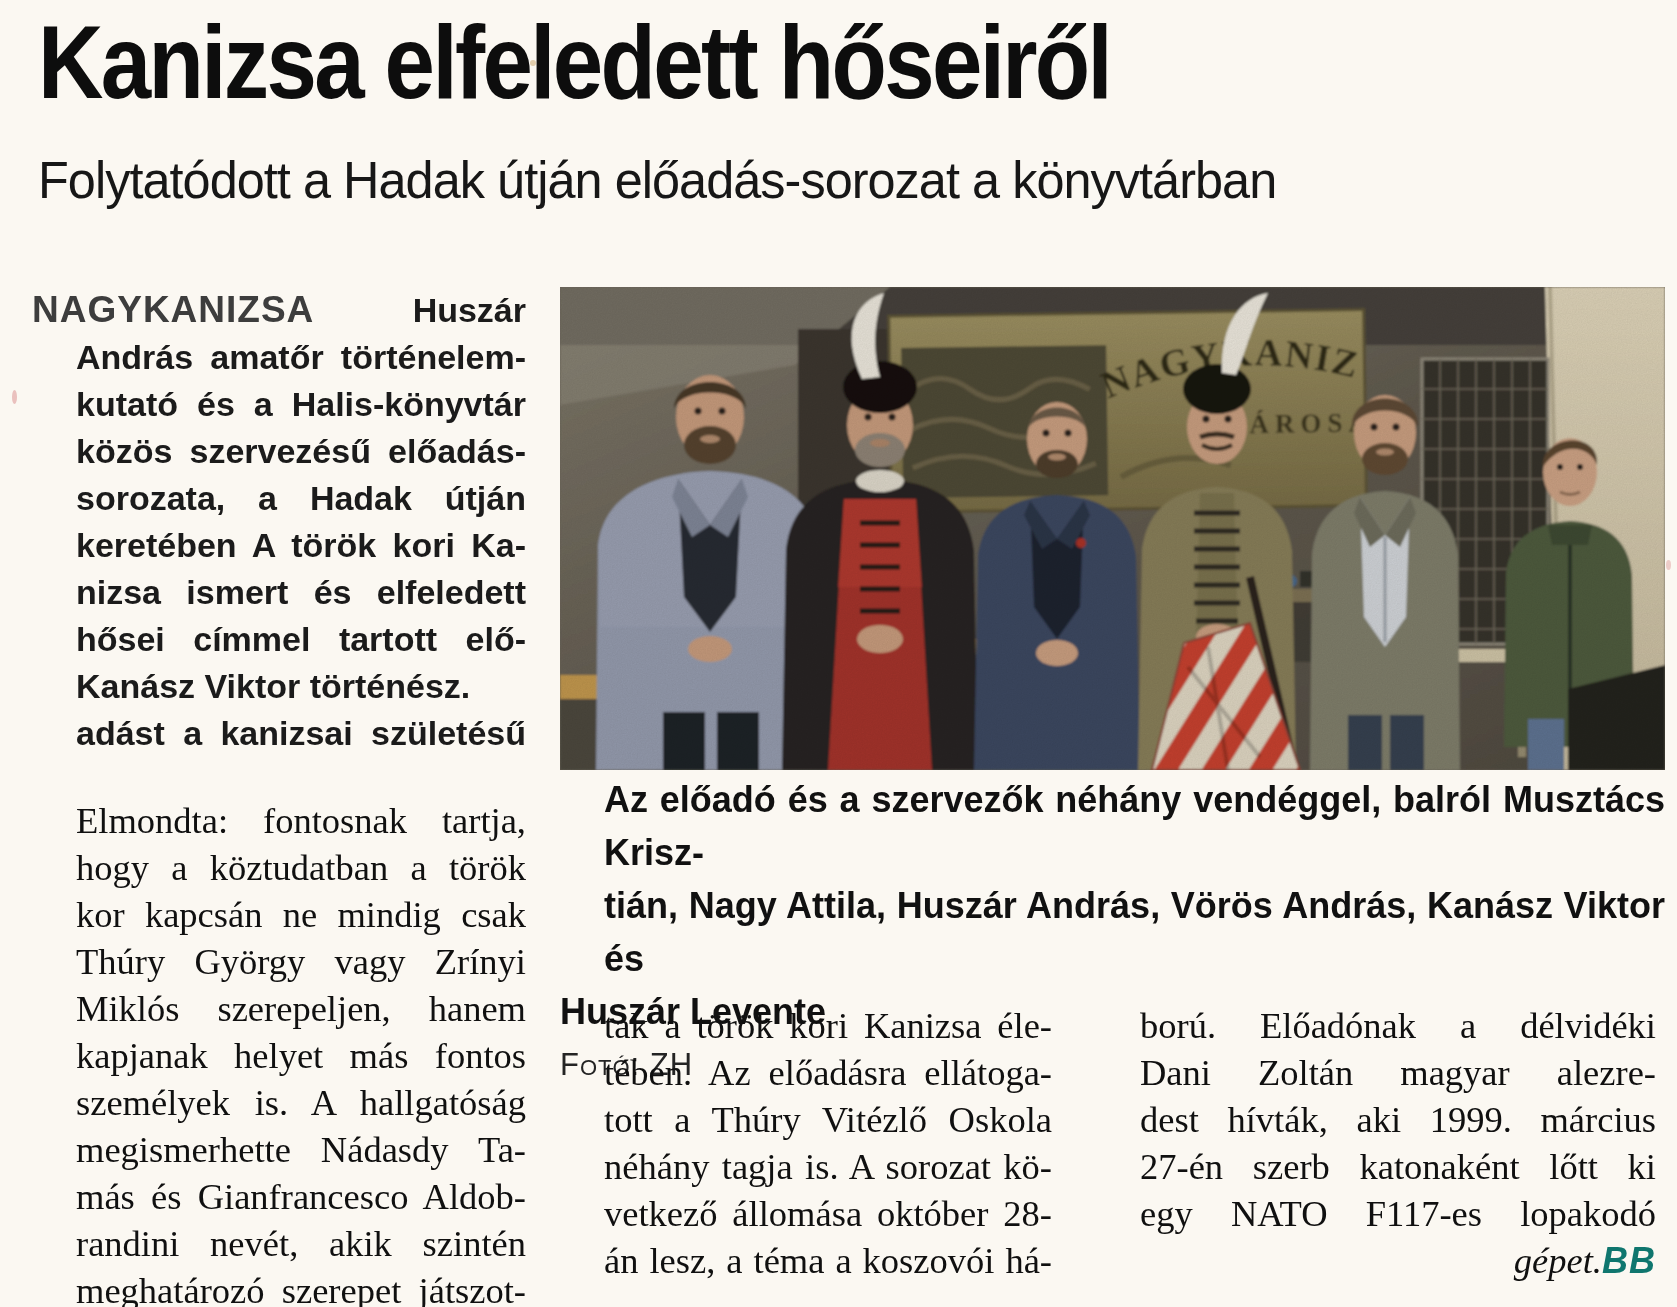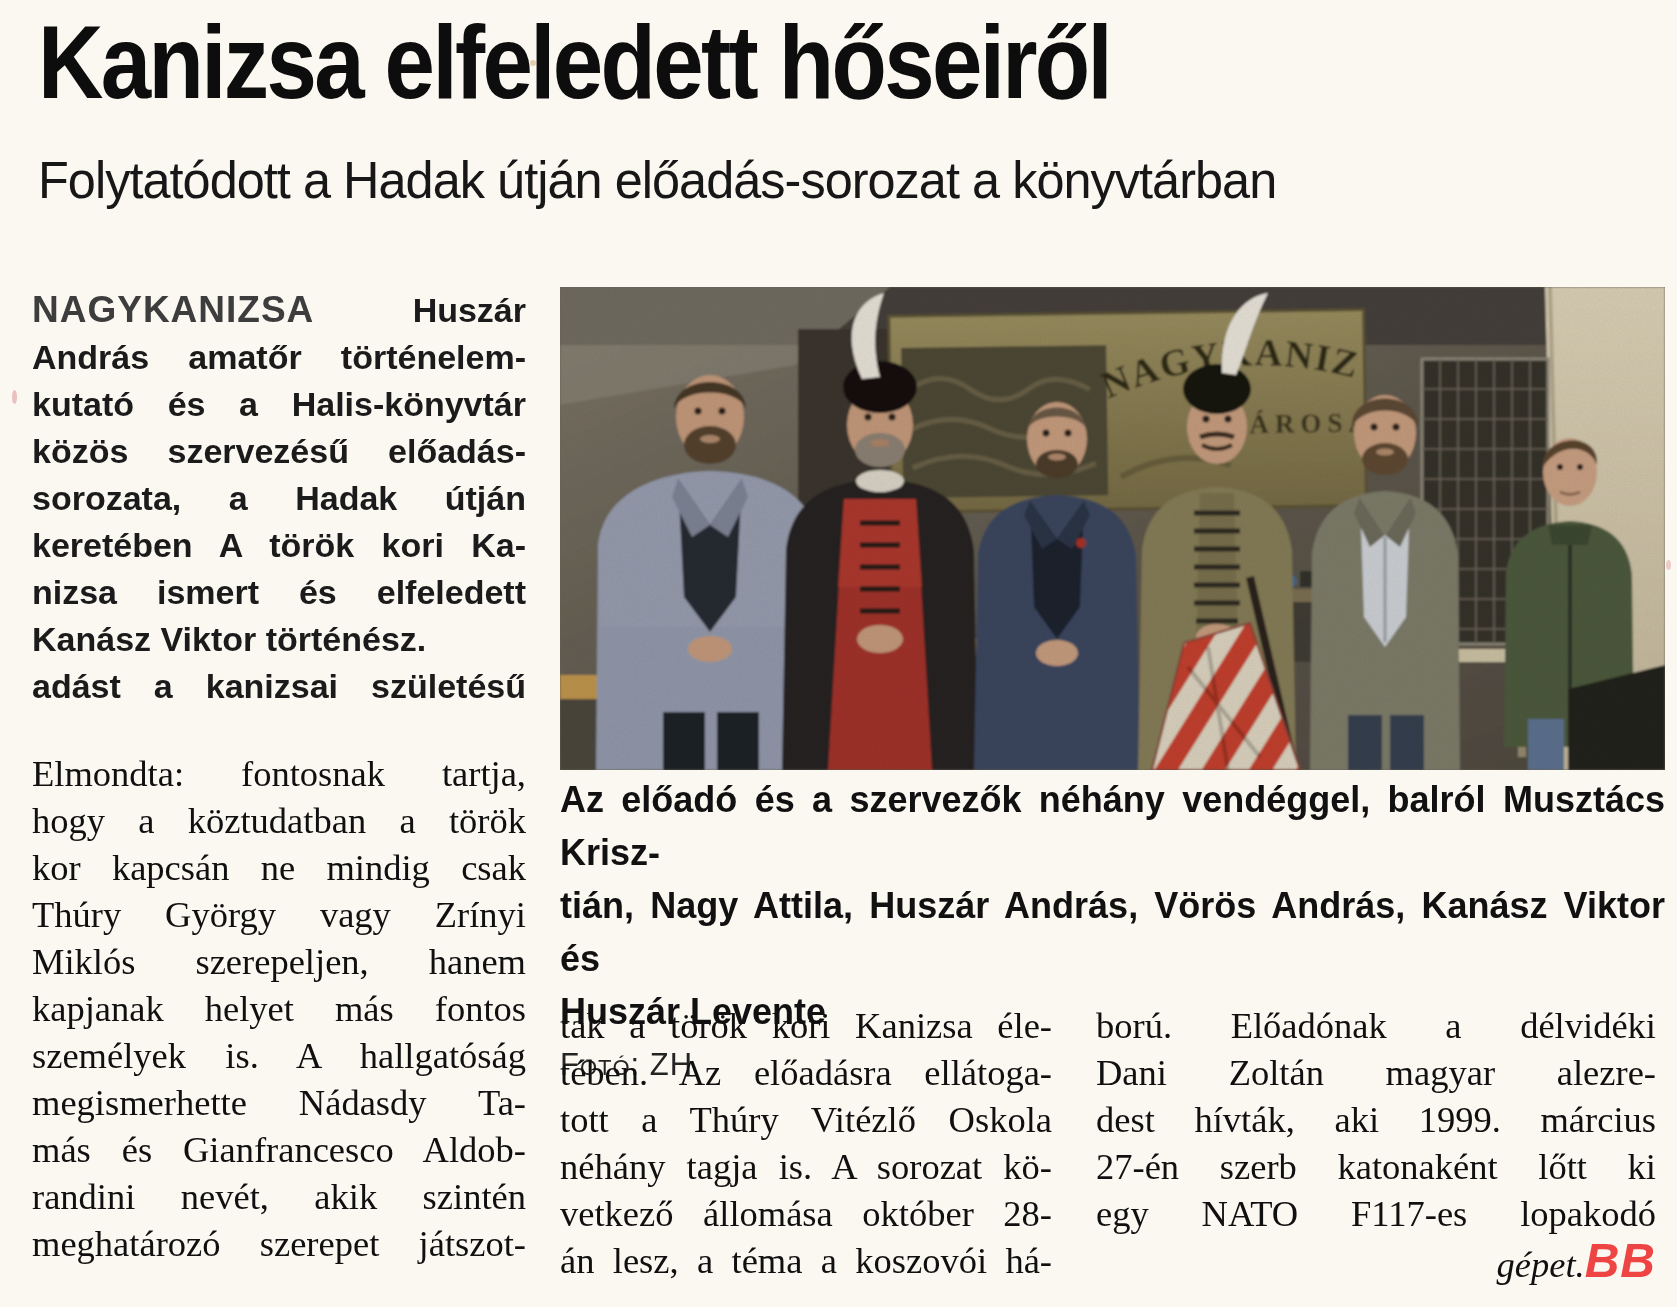--- a/index.html
+++ b/index.html
@@ -21,21 +21,21 @@
     font-size:52px; letter-spacing:-1px; color:#171717;
     transform:scaleX(.97); transform-origin:left top; white-space:nowrap;
   }
   .col-left { position:absolute; left:32px; top:286px; width:494px; }
   .lead {
     font-family:"Liberation Sans", sans-serif; font-weight:bold;
     font-size:34px; line-height:47px; color:#1b1b1b;
   }
   .lead-first { display:flex; justify-content:space-between; align-items:baseline;gap:12px; }
   .location-tag { font-size:37px; letter-spacing:1px; color:#3d3d3d; }
-  .jline { text-align:justify; text-align-last:justify; }
+  .jline { text-align:justify; text-align-last:justify;margin-left:44px; }
   .jline.flush { text-align-last:left; }
   .body-text { font-size:36.5px; line-height:47px; color:#101010; }
   .col-left .body-text { margin-top:40px; }
   .photo-wrap {
     position:absolute; left:560px; top:287px; width:1105px; height:483px;
     background:#6b655a;
   }
   .photo-wrap svg { display:block; width:100%; height:100%; }
   .caption {
     position:absolute; left:560px; top:773px; width:1105px;
@@ -45,21 +45,21 @@
   .caption-last { display:flex; justify-content:space-between; align-items:baseline;flex-direction:column; }
   .photo-credit {
     font-weight:normal; font-size:31px; font-variant:small-caps;
     letter-spacing:1px; color:#242424;
   }
   .col-mid  { position:absolute; left:560px;  top:1002px; width:492px; }
   .col-right{ position:absolute; left:1096px; top:1002px; width:560px; }
   .right-last { display:flex; justify-content:flex-end; align-items:baseline;font-style:italic; }
   .author-initials {
     font-family:"Liberation Sans", sans-serif; font-weight:bold;
-    font-size:48px; letter-spacing:1px; color:#ef4444;
+    font-size:36px; letter-spacing:1px; color:#0f766e;
   }
   
   .speck { position:absolute; border-radius:50%; }
 </style>
 </head>
 <body>
 
 <div class="page">
 
   <div class="headline">Kanizsa elfeledett hőseiről</div>
@@ -71,20 +71,21 @@
         <span class="location-tag">NAGYKANIZSA</span>
         <span>Huszár</span>
       </div>
       <div>
           <div class="jline">András amatőr történelem-</div>
           <div class="jline">kutató és a Halis-könyvtár</div>
           <div class="jline">közös szervezésű előadás-</div>
           <div class="jline">sorozata, a Hadak útján</div>
           <div class="jline">keretében A török kori Ka-</div>
           <div class="jline">nizsa ismert és elfeledett</div>
+          <div class="jline">hősei címmel tartott elő-</div>
           <div class="jline flush">Kanász Viktor történész.</div>
           <div class="jline">adást a kanizsai születésű</div>
         </div>
     </div>
     <div class="body-text">
         <div class="jline">Elmondta: fontosnak tartja,</div>
         <div class="jline">hogy a köztudatban a török</div>
         <div class="jline">kor kapcsán ne mindig csak</div>
         <div class="jline">Thúry György vagy Zrínyi</div>
         <div class="jline">Miklós szerepeljen, hanem</div>

